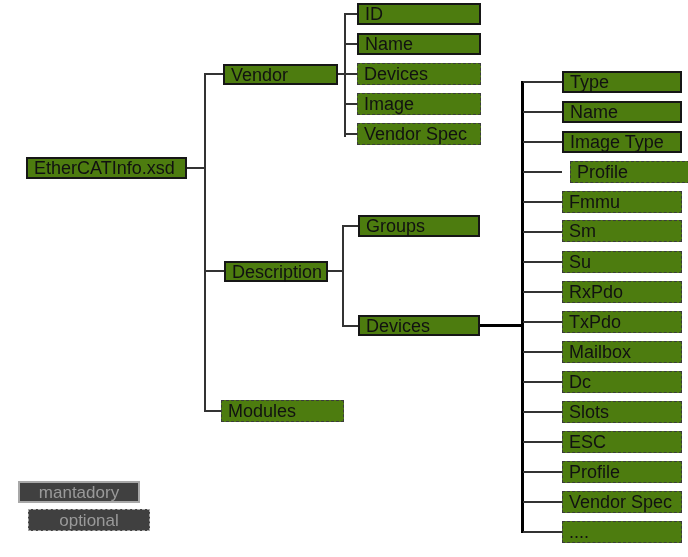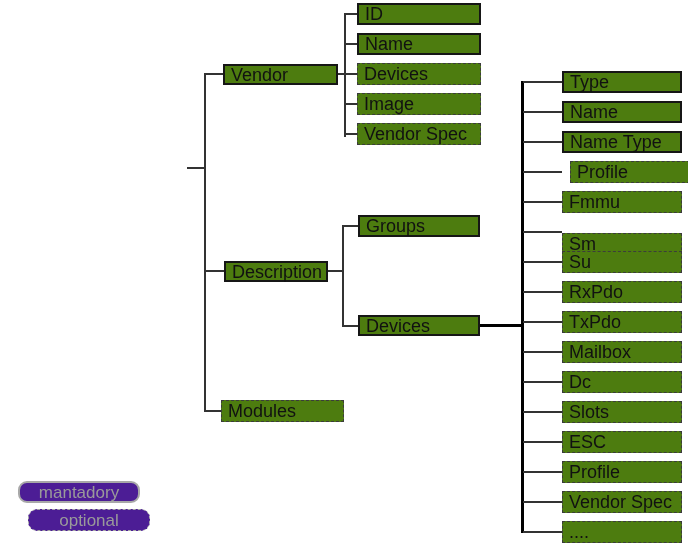--- a/index.html
+++ b/index.html
@@ -37,33 +37,33 @@
   }
   .line.thick{background:var(--line-thick);}
   .legend-box{
     position:absolute;
     box-sizing:border-box;
     display:flex;
     align-items:center;
     justify-content:center;
     font-size:17px;
     color:var(--legend-gray);
-    background:#4c1d95;
+    background:#404040;
     white-space:nowrap;
     line-height:1;
-    border-radius:9px;
   }
   .legend-solid{border:2px solid #a8a8a8;}
   .legend-dashed{border:1px dashed #a8a8a8;}
 </style>
 </head>
 <body>
 
 <div id="stage">
 
+  <div class="node solid" style="left:26px;top:157px;width:161px;height:22px">EtherCATInfo.xsd</div>
 
   <div class="node solid" style="left:223px;top:64px;width:115px;height:21px">Vendor</div>
   <div class="node solid" style="left:224px;top:261px;width:104px;height:21px">Description</div>
   <div class="node solid" style="left:358px;top:215px;width:122px;height:22px">Groups</div>
 
   <div class="node dashed" style="left:221px;top:400px;width:123px;height:22px">Modules</div>
   <div class="node solid" style="left:358px;top:315px;width:122px;height:21px">Devices</div>
 
   <div class="line" style="left:187px;top:167px;width:17px;height:2px"></div>
   <div class="line" style="left:204px;top:73px;width:2px;height:339px"></div>
@@ -94,27 +94,27 @@
       <div class="line" style="left: 344px; top: 133px; width: 13px; height: 2px;"></div>
       <div class="node dashed" style="left: 357px; top: 123px; width: 124px; height: 22px;">Vendor Spec</div>
     </div>
 
   <div>
       <div class="line" style="left: 523px; top: 81px; width: 39px; height: 2px;"></div>
       <div class="node solid" style="left: 562px; top: 71px; width: 120px; height: 22px;">Type</div>
       <div class="line" style="left: 523px; top: 111px; width: 39px; height: 2px;"></div>
       <div class="node solid" style="left: 562px; top: 101px; width: 120px; height: 22px;">Name</div>
       <div class="line" style="left: 523px; top: 141px; width: 39px; height: 2px;"></div>
-      <div class="node solid" style="left: 562px; top: 131px; width: 120px; height: 22px;">Name Type</div>
+      <div class="node solid" style="left: 562px; top: 131px; width: 120px; height: 22px;">Image Type</div>
       <div class="line" style="left: 523px; top: 171px; width: 39px; height: 2px;"></div>
       <div class="node dashed" style="left: 562px; top: 161px; width: 120px; height: 22px; margin-left: 8px;">Profile</div>
       <div class="line" style="left: 523px; top: 201px; width: 39px; height: 2px;"></div>
       <div class="node dashed" style="left: 562px; top: 191px; width: 120px; height: 22px;">Fmmu</div>
       <div class="line" style="left: 523px; top: 231px; width: 39px; height: 2px;"></div>
-      <div class="node dashed" style="left: 562px; top: 233px; width: 120px; height: 22px;">Sm</div>
+      <div class="node dashed" style="left: 562px; top: 220px; width: 120px; height: 22px;">Sm</div>
       <div class="line" style="left: 523px; top: 261px; width: 39px; height: 2px;"></div>
       <div class="node dashed" style="left: 562px; top: 251px; width: 120px; height: 22px;">Su</div>
       <div class="line" style="left: 523px; top: 291px; width: 39px; height: 2px;"></div>
       <div class="node dashed" style="left: 562px; top: 281px; width: 120px; height: 22px;">RxPdo</div>
       <div class="line" style="left: 523px; top: 321px; width: 39px; height: 2px;"></div>
       <div class="node dashed" style="left: 562px; top: 311px; width: 120px; height: 22px;">TxPdo</div>
       <div class="line" style="left: 523px; top: 351px; width: 39px; height: 2px;"></div>
       <div class="node dashed" style="left: 562px; top: 341px; width: 120px; height: 22px;">Mailbox</div>
       <div class="line" style="left: 523px; top: 381px; width: 39px; height: 2px;"></div>
       <div class="node dashed" style="left: 562px; top: 371px; width: 120px; height: 22px;">Dc</div>

